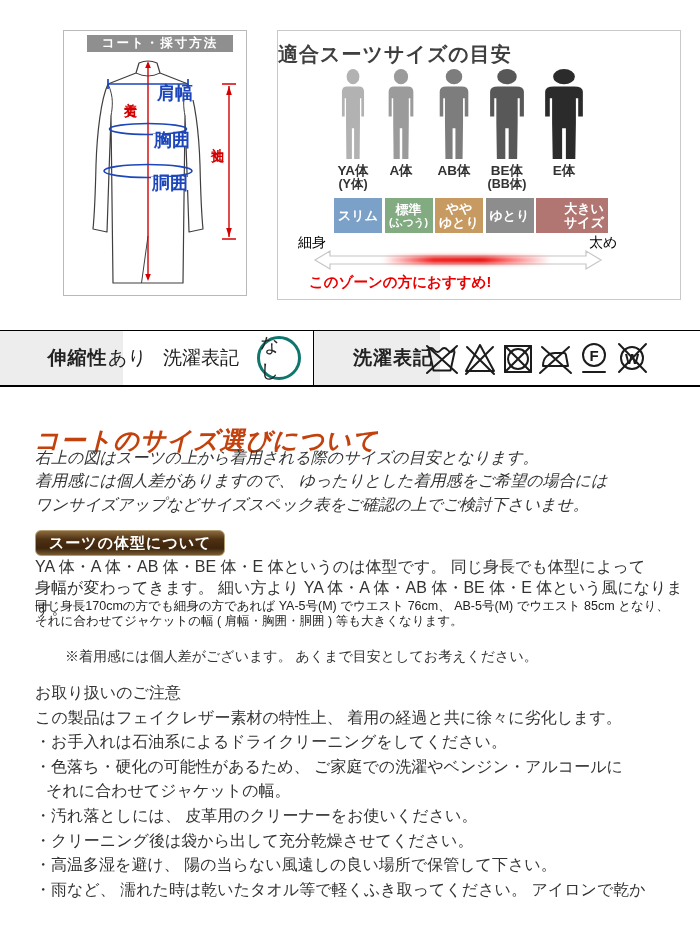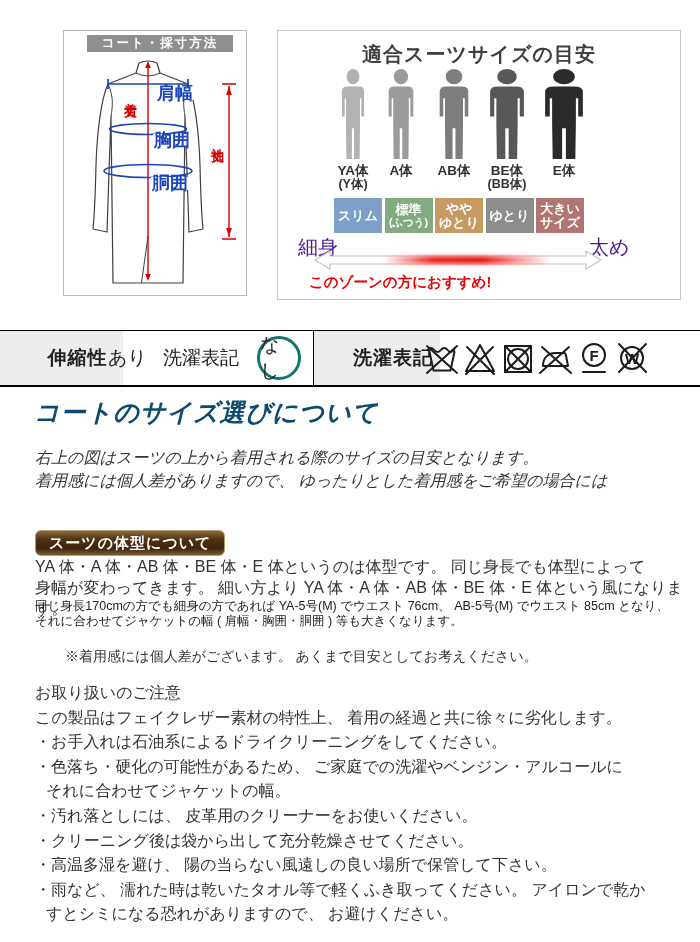--- a/index.html
+++ b/index.html
@@ -10,47 +10,47 @@
   #measure-panel{left:63px;top:30px;width:182px;height:264px;border:1px solid #b9b9b9;background:#fff;}
   #measure-header{position:absolute;left:23px;top:4px;width:146px;height:17px;background:#8f8f8f;color:#fff;
     font-size:12.5px;font-weight:bold;text-align:center;line-height:17px;letter-spacing:2px;}
   #coat-svg{position:absolute;left:8px;top:24px;}
   .vlabel{position:absolute;writing-mode:vertical-rl;text-orientation:upright;font-weight:bold;font-size:13px;letter-spacing:2px;}
   .red-label{color:#d40000;}
   .blue-label{position:absolute;color:#1d46bb;font-weight:bold;font-size:18px;background:#fff;padding:0 1px;line-height:13px;}
 
   
   #size-panel{left:277px;top:30px;width:402px;height:268px;border:1px solid #c9c9c9;background:#fff;}
-  #size-title{position:absolute;left:0;top:10px;width:100%;text-align:center;font-size:20px;font-weight:bold;color:#3f3f3f;letter-spacing:1px;}
+  #size-title{position:absolute;left:0;top:10px;width:100%;text-align:left;font-size:20px;font-weight:bold;color:#3f3f3f;letter-spacing:1px;}
   .figure{position:absolute;top:38px;width:60px;text-align:center;}
   .figure svg{display:block;margin:0 auto;}
   .figure-label{font-size:13.5px;font-weight:bold;color:#333;line-height:14px;margin-top:3px;}
   .figure-sub{font-size:12.5px;font-weight:bold;color:#333;line-height:13px;}
   .zone{position:absolute;top:167px;width:48px;height:35px;display:flex;flex-direction:column;align-items:center;justify-content:center;color:#fff;font-weight:bold;}
   .zone-main{font-size:13px;line-height:14px;}
   .zone-sub{font-size:10.5px;line-height:11px;}
-  .axis-label{position:absolute;font-size:20px;color:#4c1d95;}
+  .axis-label{position:absolute;font-size:14px;color:#000000;}
   #recommend-arrow{position:absolute;left:35px;top:217px;}
   #recommend-note{position:absolute;left:31px;top:242px;color:#ea0000;font-weight:bold;font-size:14.5px;}
 
   
   #spec-row{left:0;top:330px;width:700px;height:54px;border-top:1px solid #000;border-bottom:2px solid #000;background:#fff;}
   .spec-cell{position:absolute;top:0;height:54px;background:#ededed;font-size:19px;font-weight:bold;color:#222;
     display:flex;align-items:center;justify-content:center;letter-spacing:1px;padding-left:32px;}
   #stretch-cell{left:0;width:91px;}
   #laundry-cell{left:314px;width:94px;}
   #spec-divider{position:absolute;left:313px;top:0;width:0;height:54px;border-left:1px solid #000;}
   #stretch-options{position:absolute;left:91px;top:0;height:54px;display:flex;align-items:center;font-size:19px;color:#222;}
   .stretch-opt{display:inline-block;}
   #nashi-circle{width:38px;height:38px;border:3px solid #0f766e;border-radius:50%;display:flex;align-items:center;justify-content:center;}
   #laundry-icons{position:absolute;left:424px;top:9px;display:flex;gap:2px;}
   #laundry-icons span{display:inline-block;width:36px;height:36px;}
 
   
-  #size-heading{left:34px;top:396px;font-family:"Liberation Serif",serif;font-style:italic;font-weight:bold;font-size:25px;color:#0c4a6e;letter-spacing:1px;}
+  #size-heading{left:34px;top:424px;font-family:"Liberation Serif",serif;font-style:italic;font-weight:bold;font-size:25px;color:#c2410c;letter-spacing:1px;}
   #size-paragraph{left:35px;top:446px;font-size:16px;line-height:23.3px;color:#333;font-style:italic;}
   #bodytype-badge{left:35px;top:530px;height:24px;line-height:24px;padding:0 13px;border-radius:6px;border:1px solid #b59d73;
     background:linear-gradient(180deg,#8a6b3f 0%,#503113 35%,#3d250c 72%,#7a5c33 100%);color:#fff;font-size:15px;font-weight:bold;letter-spacing:1px;}
   #bodytype-paragraph{left:35px;top:556px;font-size:16px;line-height:21.2px;color:#333;}
   #bodytype-smallnote{left:35px;top:599px;font-size:12.5px;line-height:15.4px;color:#222;}
   #fit-disclaimer{left:65px;top:648px;font-size:14px;color:#333;}
   #care-block{left:35px;top:681px;font-size:16px;line-height:24.6px;color:#333;}
   #care-block .cont{padding-left:11px;}
 </style>
 </head>
@@ -141,21 +141,21 @@
         <div class="zone-main">標準</div>
         <div class="zone-sub">(ふつう)</div>
       </div>
       <div class="zone" style="left: 157px; background: rgb(199, 154, 98);">
         <div class="zone-main">やや</div>
         <div class="zone-main">ゆとり</div>
       </div>
       <div class="zone" style="left: 207.5px; background: rgb(141, 141, 141);">
         <div class="zone-main">ゆとり</div>
       </div>
-      <div class="zone" style="left: 258px; background: rgb(177, 118, 114);">
+      <div class="zone" style="left: 258px; background: rgb(177, 118, 114); padding-left: 24px;">
         <div class="zone-main">大きい</div>
         <div class="zone-main">サイズ</div>
       </div>
     </div>
   <div class="axis-label" style="left:20px;top:203px;">細身</div>
   <div class="axis-label" style="left:311px;top:203px;">太め</div>
 
   <svg id="recommend-arrow" width="290" height="24" viewBox="0 0 290 24">
     <defs>
       <linearGradient id="rg" x1="0" y1="0" x2="1" y2="0">
@@ -216,20 +216,21 @@
           <text x="18" y="23.5" text-anchor="middle" font-size="15" font-weight="bold" fill="#1c1c1c">W</text>
           <path fill="none" stroke="#1c1c1c" stroke-width="2" stroke-linecap="round" stroke-linejoin="round" d="M5 4 L32 32 M32 4 L5 32"></path>
         </svg></span>
     </div>
 </div>
 
 <div id="size-heading" class="abs">コートのサイズ選びについて</div>
 <div id="size-paragraph" class="abs">
     <div>右上の図はスーツの上から着用される際のサイズの目安となります。</div>
     <div>着用感には個人差がありますので、 ゆったりとした着用感をご希望の場合には</div>
+    <div>ワンサイズアップなどサイズスペック表をご確認の上でご検討下さいませ。</div>
   </div>
 
 <div id="bodytype-badge" class="abs">スーツの体型について</div>
 <div id="bodytype-paragraph" class="abs">
     <div>YA 体・A 体・AB 体・BE 体・E 体というのは体型です。 同じ身長でも体型によって</div>
     <div>身幅が変わってきます。 細い方より YA 体・A 体・AB 体・BE 体・E 体という風になります。</div>
   </div>
 <div id="bodytype-smallnote" class="abs">
     <div>同じ身長170cmの方でも細身の方であれば YA-5号(M) でウエスト 76cm、 AB-5号(M) でウエスト 85cm となり、</div>
     <div>それに合わせてジャケットの幅 ( 肩幅・胸囲・胴囲 ) 等も大きくなります。</div>
@@ -240,15 +241,14 @@
   <div>お取り扱いのご注意</div>
   <div>この製品はフェイクレザー素材の特性上、 着用の経過と共に徐々に劣化します。</div>
   <div id="care-lines">
       <div>・お手入れは石油系によるドライクリーニングをしてください。</div>
       <div>・色落ち・硬化の可能性があるため、 ご家庭での洗濯やベンジン・アルコールに</div>
       <div class="cont">それに合わせてジャケットの幅。</div>
       <div>・汚れ落としには、 皮革用のクリーナーをお使いください。</div>
       <div>・クリーニング後は袋から出して充分乾燥させてください。</div>
       <div>・高温多湿を避け、 陽の当らない風遠しの良い場所で保管して下さい。</div>
       <div>・雨など、 濡れた時は乾いたタオル等で軽くふき取ってください。 アイロンで乾か</div>
-      <div class="cont">すとシミになる恐れがありますので、 お避けください。</div>
     </div>
 </div>
 
 </body></html>

